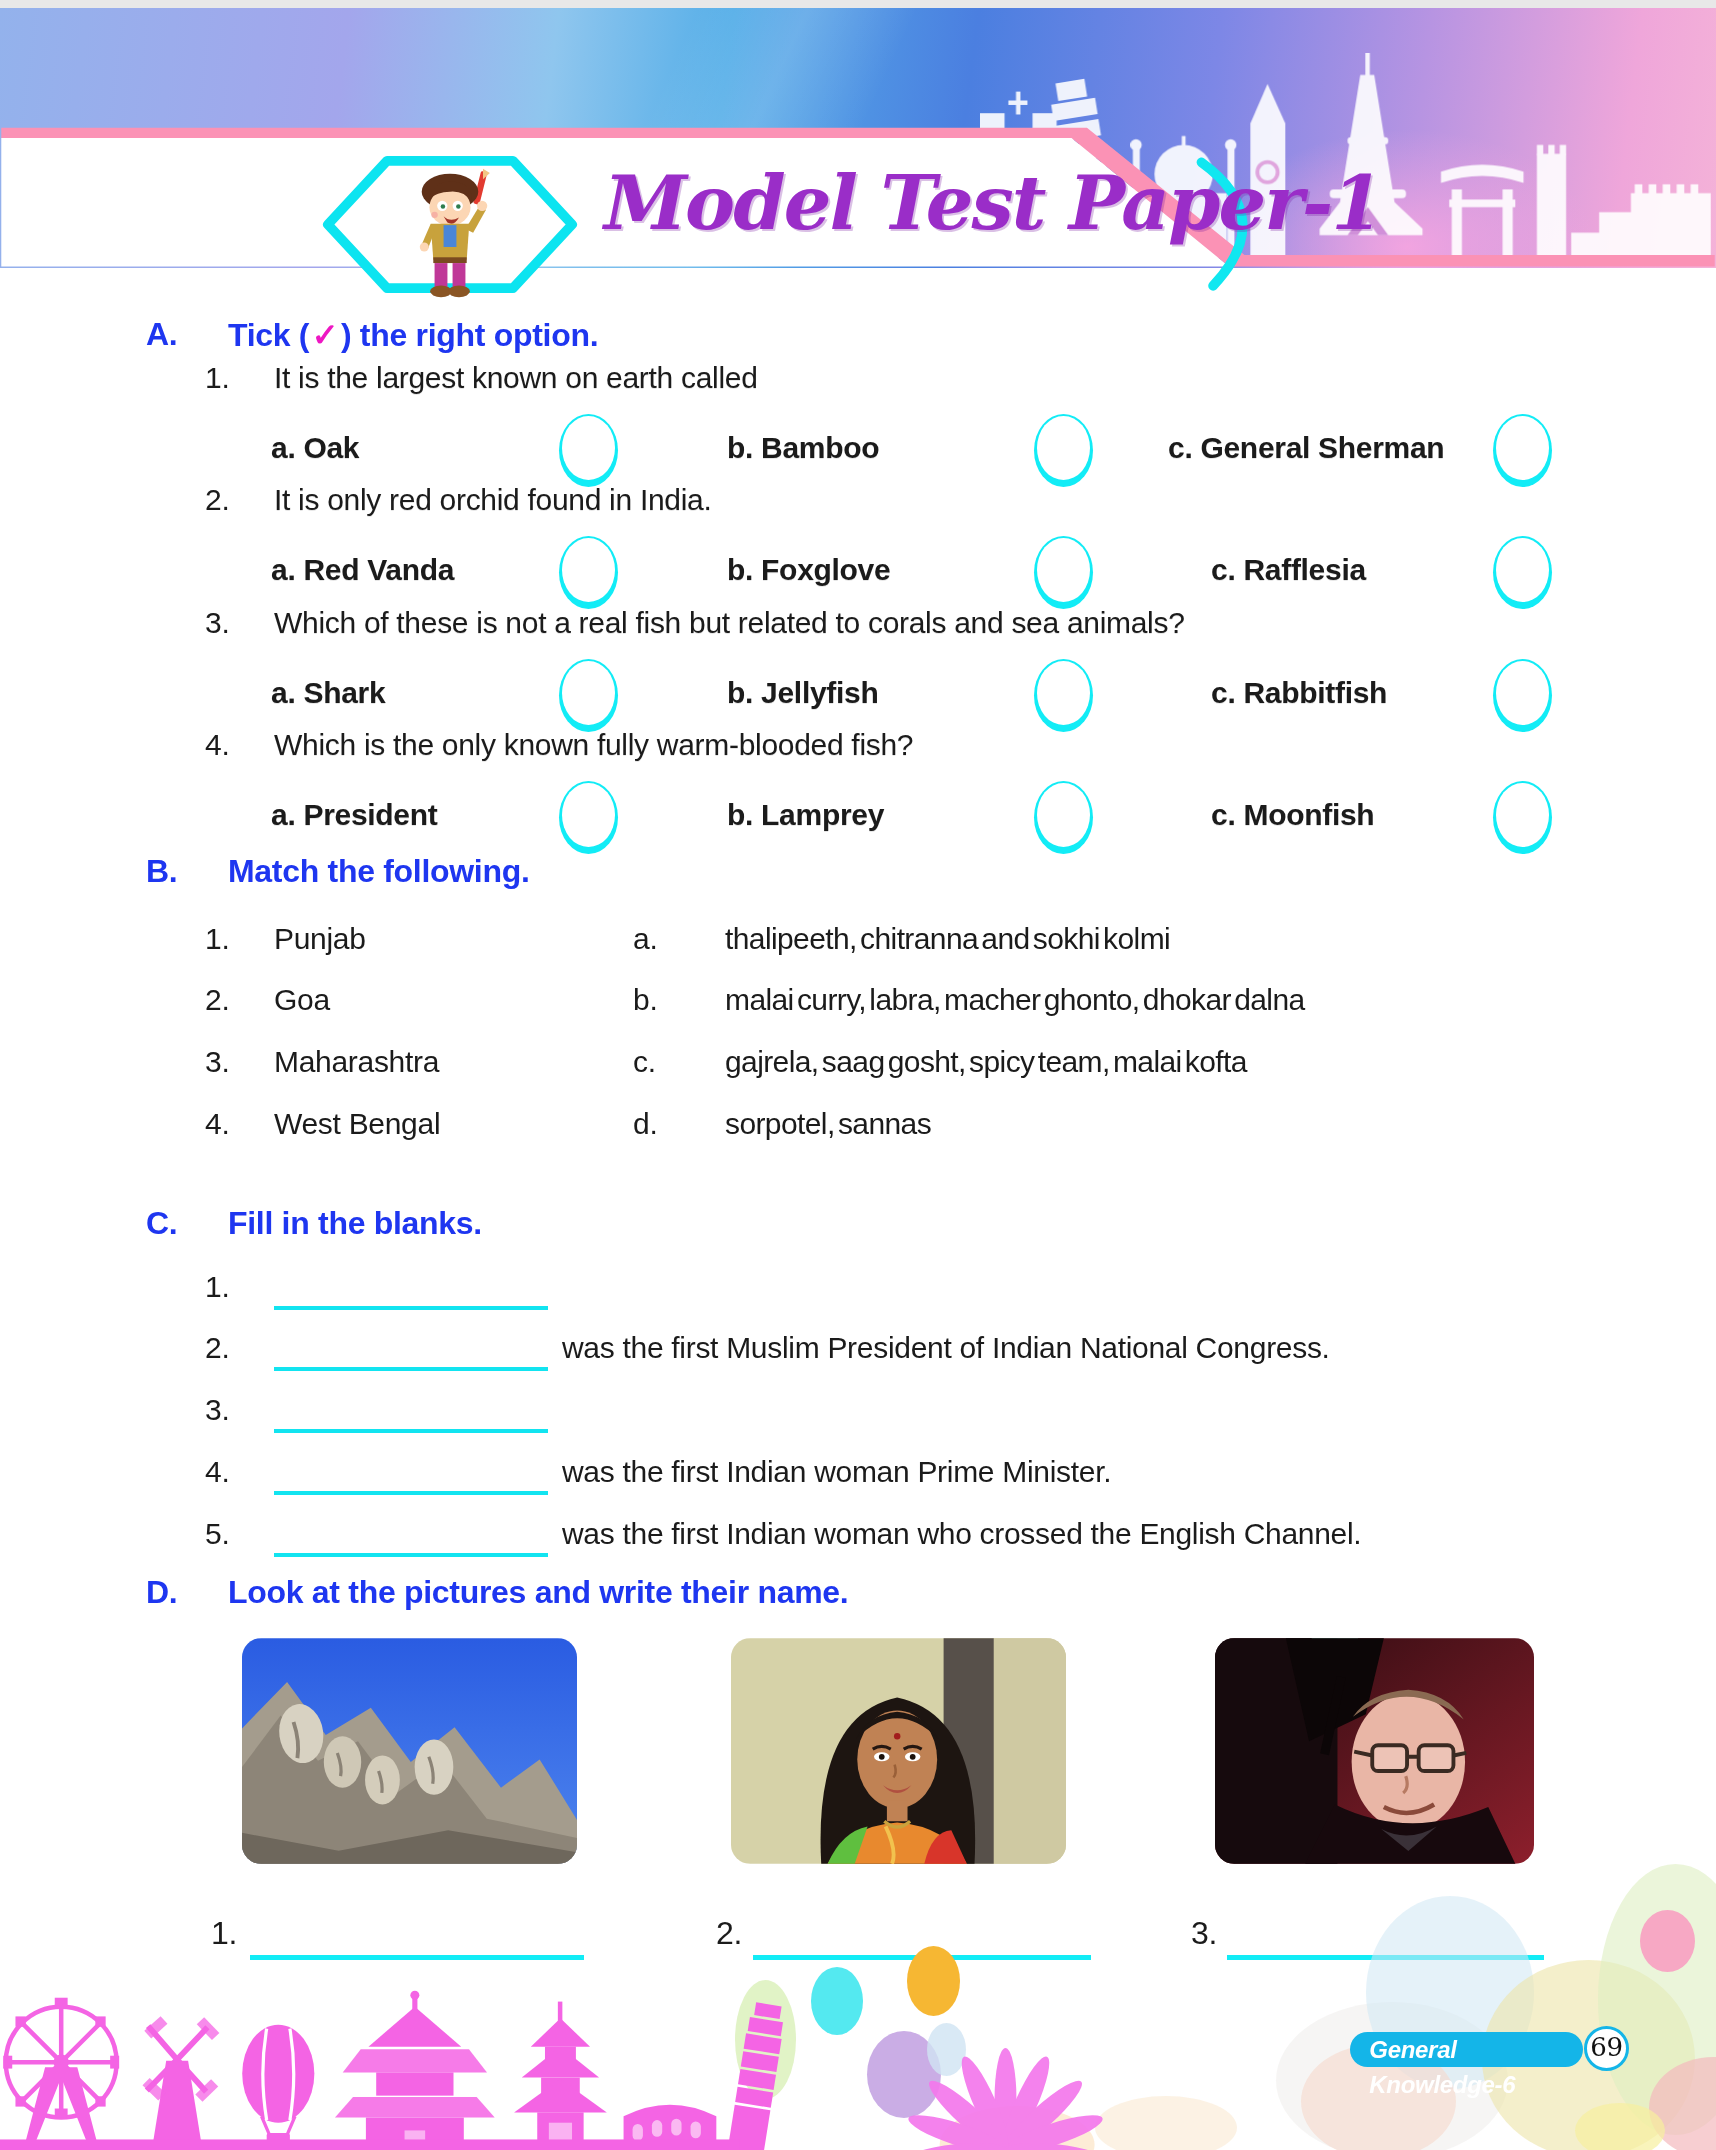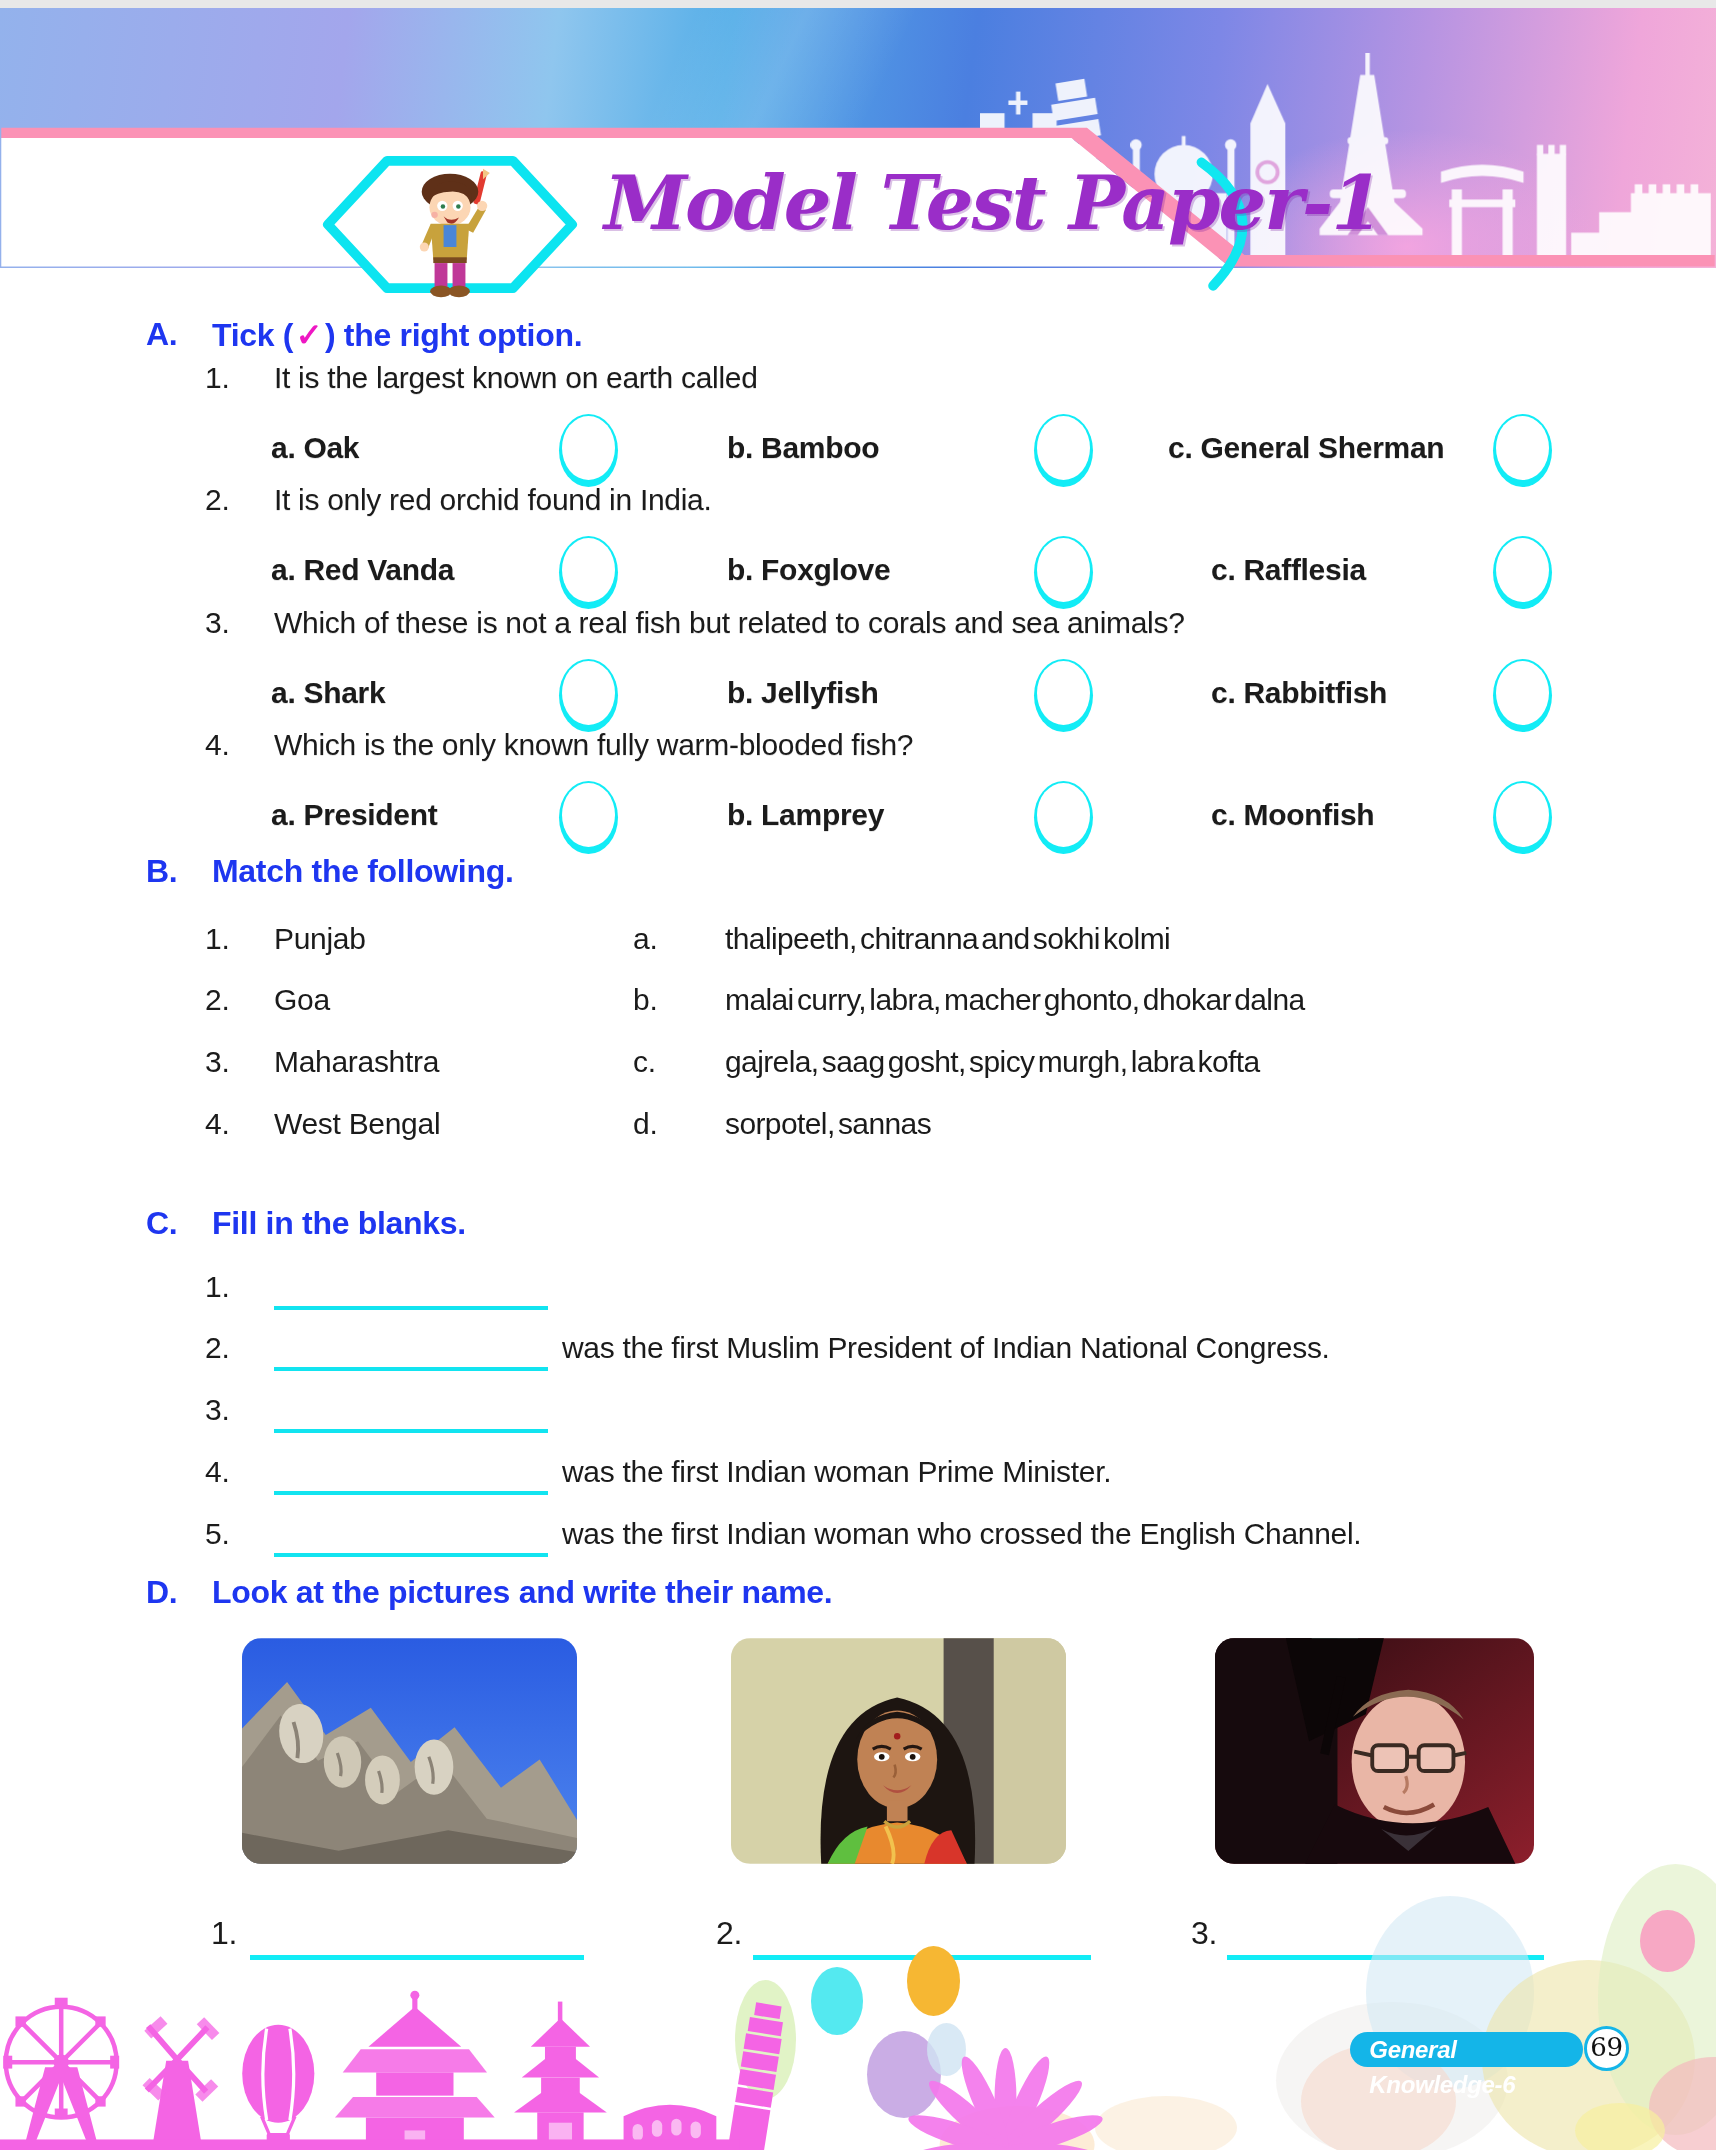--- a/index.html
+++ b/index.html
@@ -26,21 +26,21 @@
     position:absolute;left:604px;top:158px;z-index:7;
     font-family:"DejaVu Serif",serif;font-style:italic;font-weight:bold;
     font-size:75px;line-height:1;color:#9a2dc8;letter-spacing:-1.9px;
     text-shadow:1.9px 1.9px 0 rgba(122,30,160,.28);
     white-space:nowrap;
   }
 
   
   .sec-head{left:0;right:0;height:46px;font-weight:bold;font-size:32px;color:#1e36f0;}
   .sec-letter{position:absolute;left:146px;}
-  .sec-title{position:absolute;left:212px;white-space:nowrap;text-align:right;}
+  .sec-title{position:absolute;left:228px;white-space:nowrap;text-align:right;}
   .tick{color:#ee17c3;padding:0 2.6px;}
 
   
   .q-row{left:0;right:0;height:53px;font-size:30px;}
   .q-num{position:absolute;left:205px;}
   .q-text{position:absolute;left:274px;white-space:nowrap;text-shadow:0 1.3px 0.6px rgba(0,0,0,.10);}
   .opt-row{left:0;right:0;height:76px;font-size:30px;}
   .opt{position:absolute;top:17px;white-space:nowrap;text-shadow:0 1.3px 0.6px rgba(0,0,0,.10);font-weight:bold;}
   .opt-circle{position:absolute;top:0;width:59px;height:73px;background:#12ecf6;border-radius:50%;}
   .opt-circle::after{content:"";position:absolute;left:3.2px;top:1.9px;width:53px;height:64px;background:#fff;border-radius:50%;}
@@ -252,21 +252,21 @@
   <div class="b-row abs" style="top:975px">
     <span class="b-num">2.</span>
     <span class="b-left">Goa</span>
     <span class="b-letter">b.</span>
     <span class="b-right">malai curry, labra, macher ghonto, dhokar dalna</span>
   </div>
   <div class="b-row abs" style="top:1037px">
     <span class="b-num">3.</span>
     <span class="b-left">Maharashtra</span>
     <span class="b-letter">c.</span>
-    <span class="b-right">gajrela, saag gosht, spicy murgh, labra kofta</span>
+    <span class="b-right">gajrela, saag gosht, spicy team, malai kofta</span>
   </div>
   <div class="b-row abs" style="top:1099px">
     <span class="b-num">4.</span>
     <span class="b-left">West Bengal</span>
     <span class="b-letter">d.</span>
     <span class="b-right">sorpotel, sannas</span>
   </div>
 
   <div class="sec-head abs" style="top:1197px">
     <span class="sec-letter">C.</span>

